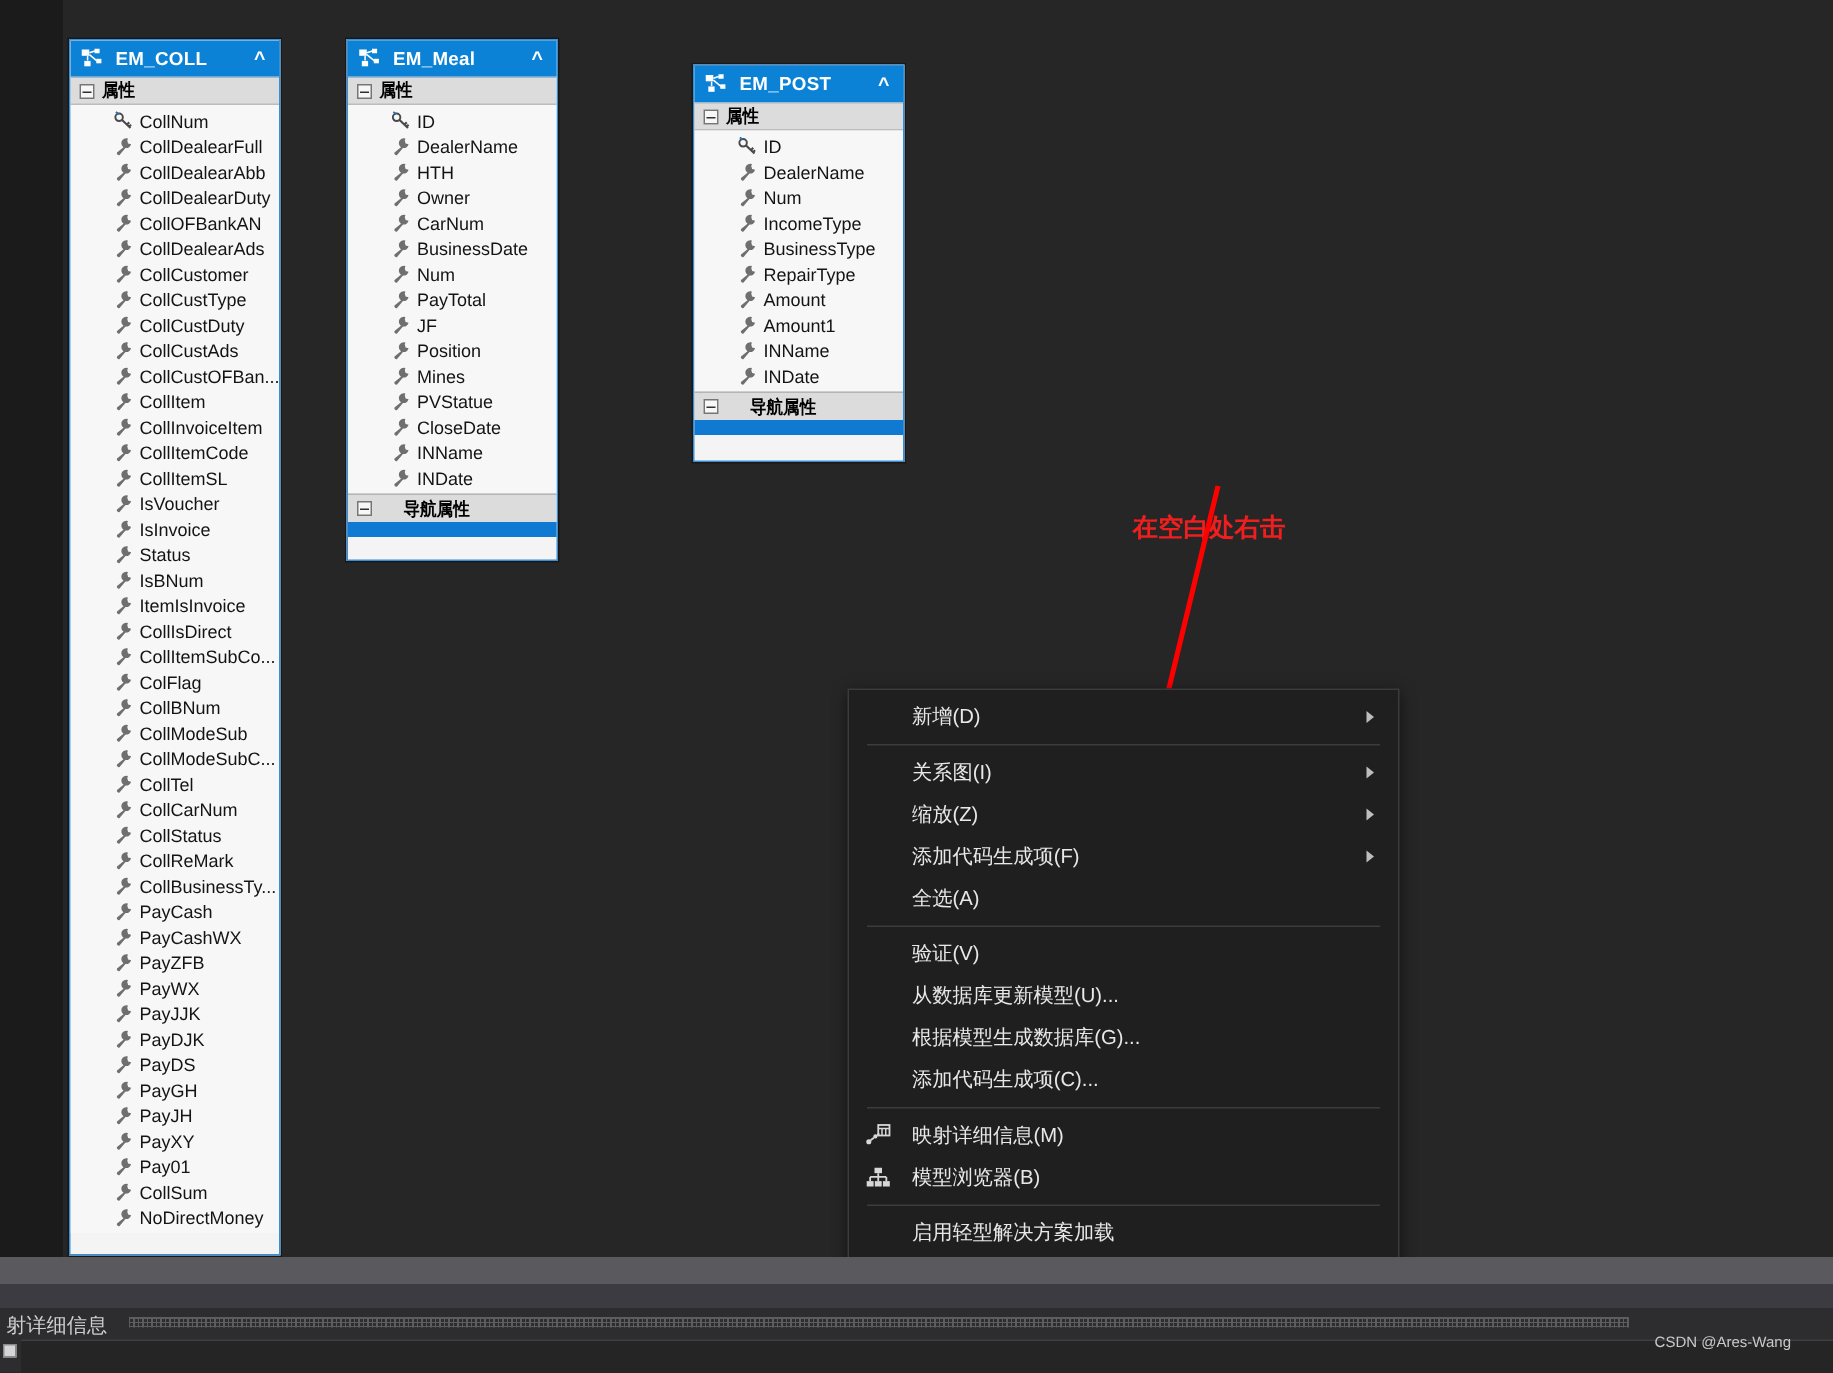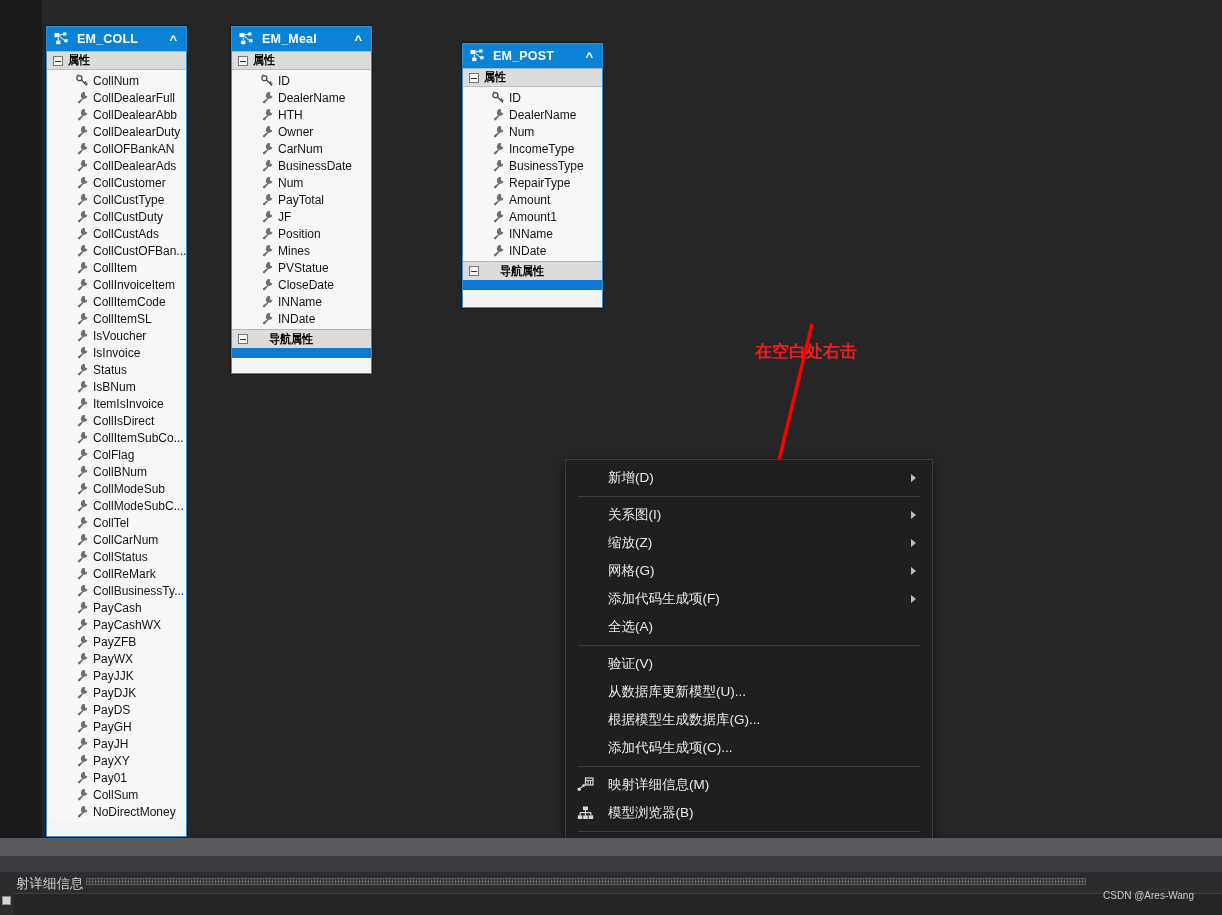--- a/index.html
+++ b/index.html
@@ -148,21 +148,21 @@
   }
   .bottom-bar2 {
     position: absolute; left: 0; top: 856px; width: 1222px; height: 16px;
     background: #3b3b41;
   }
   .tool-window {
     position: absolute; left: 0; top: 872px; width: 1222px; height: 43px;
     background: #2d2d30;
   }
   .tw-tab {
-    position: absolute; left: 16px; top: 872px;
+    position: absolute; left: 4px; top: 872px;
     color: #cfcfcf; font-size: 13.5px;
     padding: 3px 6px 0 0;
     white-space: nowrap;
   }
   .tw-dots {
     position: absolute; left: 86px; top: 878px; width: 1000px; height: 7px;
     background-image:
       repeating-linear-gradient(90deg, #6a6a6a 0px, #6a6a6a 1px, transparent 1px, transparent 3px),
       repeating-linear-gradient(0deg, #6a6a6a 0px, #6a6a6a 1px, transparent 1px, transparent 3px);
     opacity: .8;
@@ -910,25 +910,20 @@
         <span class="ctx-label">关系图(I)</span>
         <span class="ctx-submenu-arrow"></span>
       </div>
       <div class="ctx-item">
         <span class="ctx-gutter"></span>
         <span class="ctx-label">缩放(Z)</span>
         <span class="ctx-submenu-arrow"></span>
       </div>
       <div class="ctx-item">
         <span class="ctx-gutter"></span>
-        <span class="ctx-label">网格(G)</span>
-        <span class="ctx-submenu-arrow"></span>
-      </div>
-      <div class="ctx-item">
-        <span class="ctx-gutter"></span>
         <span class="ctx-label">添加代码生成项(F)</span>
         <span class="ctx-submenu-arrow"></span>
       </div>
       <div class="ctx-item">
         <span class="ctx-gutter"></span>
         <span class="ctx-label">全选(A)</span>
       </div>
       <div class="ctx-sep"></div>
       <div class="ctx-item">
         <span class="ctx-gutter"></span>

